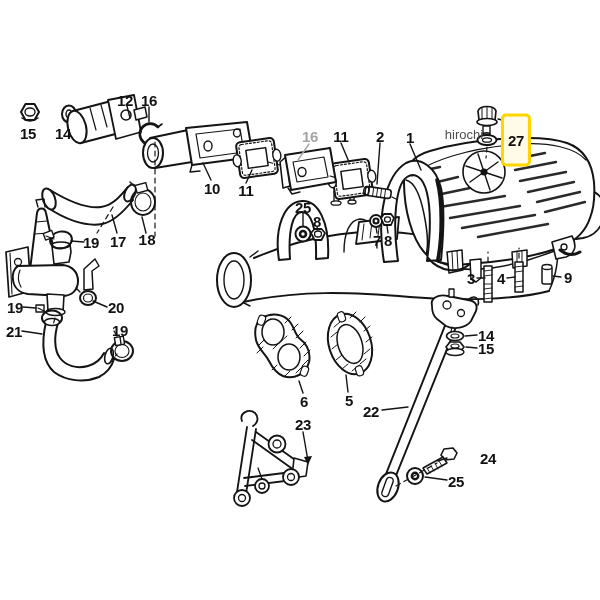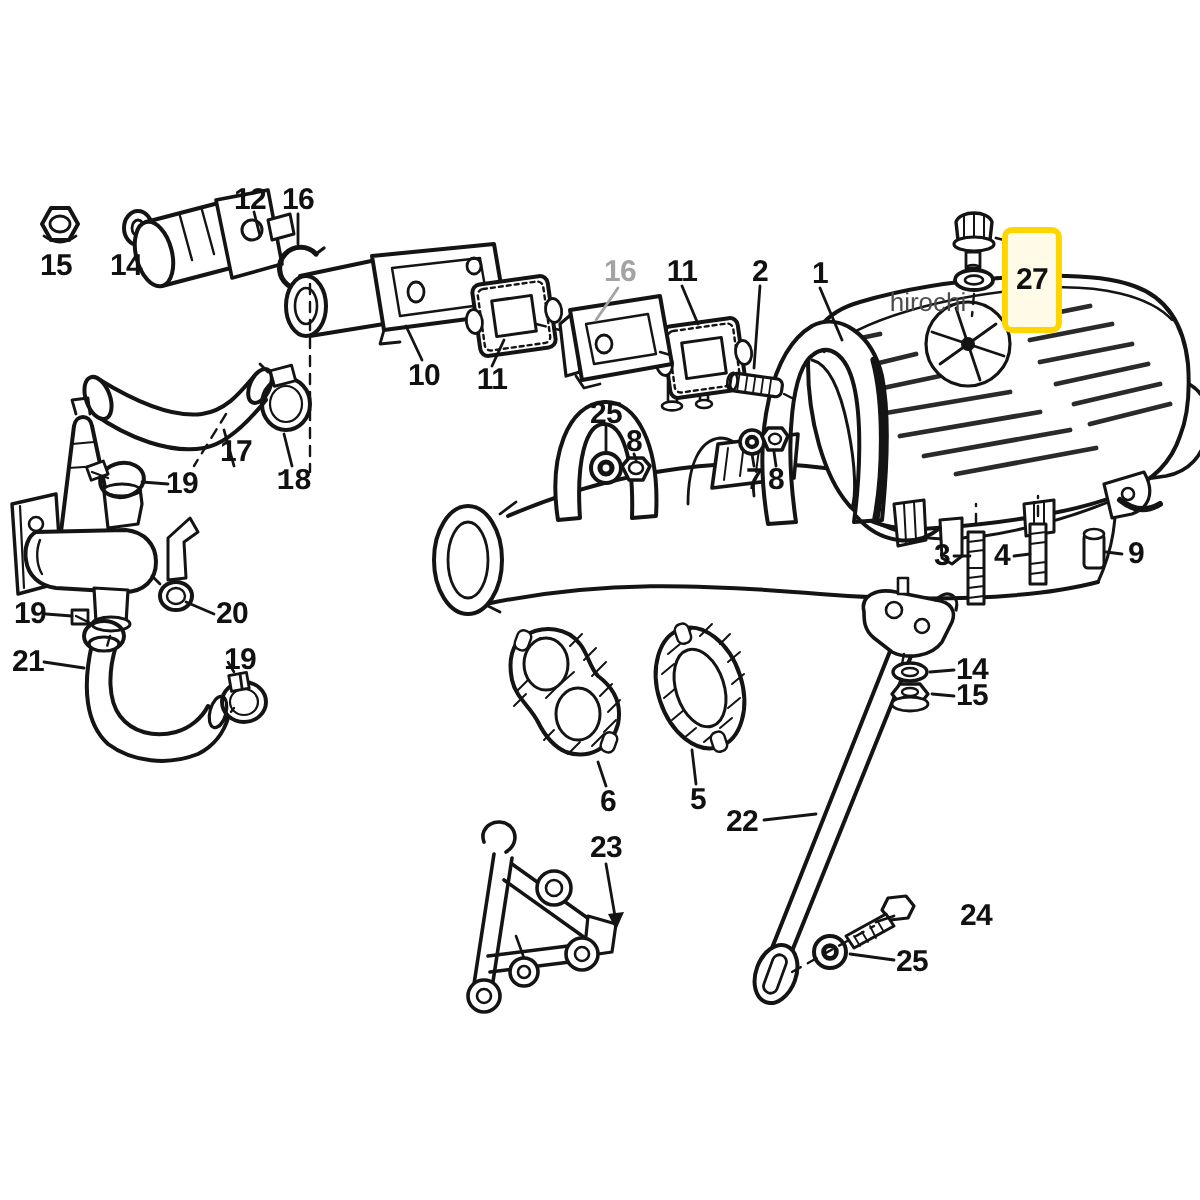--- a/index.html
+++ b/index.html
@@ -7,21 +7,21 @@
          font-family:"Liberation Sans",sans-serif;}
   #stage svg{position:absolute;left:0;top:0;}
   #labels-layer{position:absolute;left:0;top:0;width:600px;height:600px;}
   .part-label{position:absolute;transform:translate(-50%,-50%);
     font:bold 15px "Liberation Sans",sans-serif;color:var(--label-color,#111);
     letter-spacing:-0.3px;line-height:1;white-space:nowrap;cursor:pointer;}
   .part-label.muted{color:var(--muted-color,#a3a3a3);}
   .part-label.highlighted{background:var(--hl-bg,#FFFBE6);border:3px solid var(--hl-border,#FFD500);
     border-radius:5px;padding:16px 4px;}
   #watermark{position:absolute;transform:translate(-50%,-50%);
-    font:13px "Liberation Sans",sans-serif;color:var(--wm-color,#4d4d4d);margin-top:17px;}
+    font:13px "Liberation Sans",sans-serif;color:var(--wm-color,#4d4d4d);}
 </style>
 </head>
 <body>
 
 <div id="stage">
 
 <svg width="600" height="600" viewBox="0 0 600 600" fill="none" stroke="#141414" stroke-width="2" stroke-linecap="round" stroke-linejoin="round">
 
   <g>
     <path d="M254 258 C310 234 370 226 425 236 C462 243 515 247 556 242"></path>
@@ -362,21 +362,21 @@
       <div class="part-label" style="left: 303px; top: 207px;">25</div>
       <div class="part-label" style="left: 317px; top: 221px;">8</div>
       <div class="part-label" style="left: 377px; top: 240px;">7</div>
       <div class="part-label" style="left: 388px; top: 240px;">8</div>
       <div class="part-label" style="left: 471px; top: 278px;">3</div>
       <div class="part-label" style="left: 501px; top: 278px;">4</div>
       <div class="part-label" style="left: 568px; top: 277px;">9</div>
       <div class="part-label" style="left: 486px; top: 335px;">14</div>
       <div class="part-label" style="left: 486px; top: 348px;">15</div>
       <div class="part-label" style="left: 91px; top: 242px;">19</div>
-      <div class="part-label" style="left: 118px; top: 226px;">17</div>
+      <div class="part-label" style="left: 118px; top: 241px;">17</div>
       <div class="part-label" style="left: 147px; top: 241px; font-family: Liberation Mono, monospace;">18</div>
       <div class="part-label" style="left: 15px; top: 307px;">19</div>
       <div class="part-label" style="left: 116px; top: 307px;">20</div>
       <div class="part-label" style="left: 14px; top: 331px;">21</div>
       <div class="part-label" style="left: 120px; top: 330px;">19</div>
       <div class="part-label" style="left: 304px; top: 401px;">6</div>
       <div class="part-label" style="left: 349px; top: 400px;">5</div>
       <div class="part-label" style="left: 371px; top: 411px;">22</div>
       <div class="part-label" style="left: 303px; top: 424px;">23</div>
       <div class="part-label" style="left: 455px; top: 458px; margin-left: 33px;">24</div>

